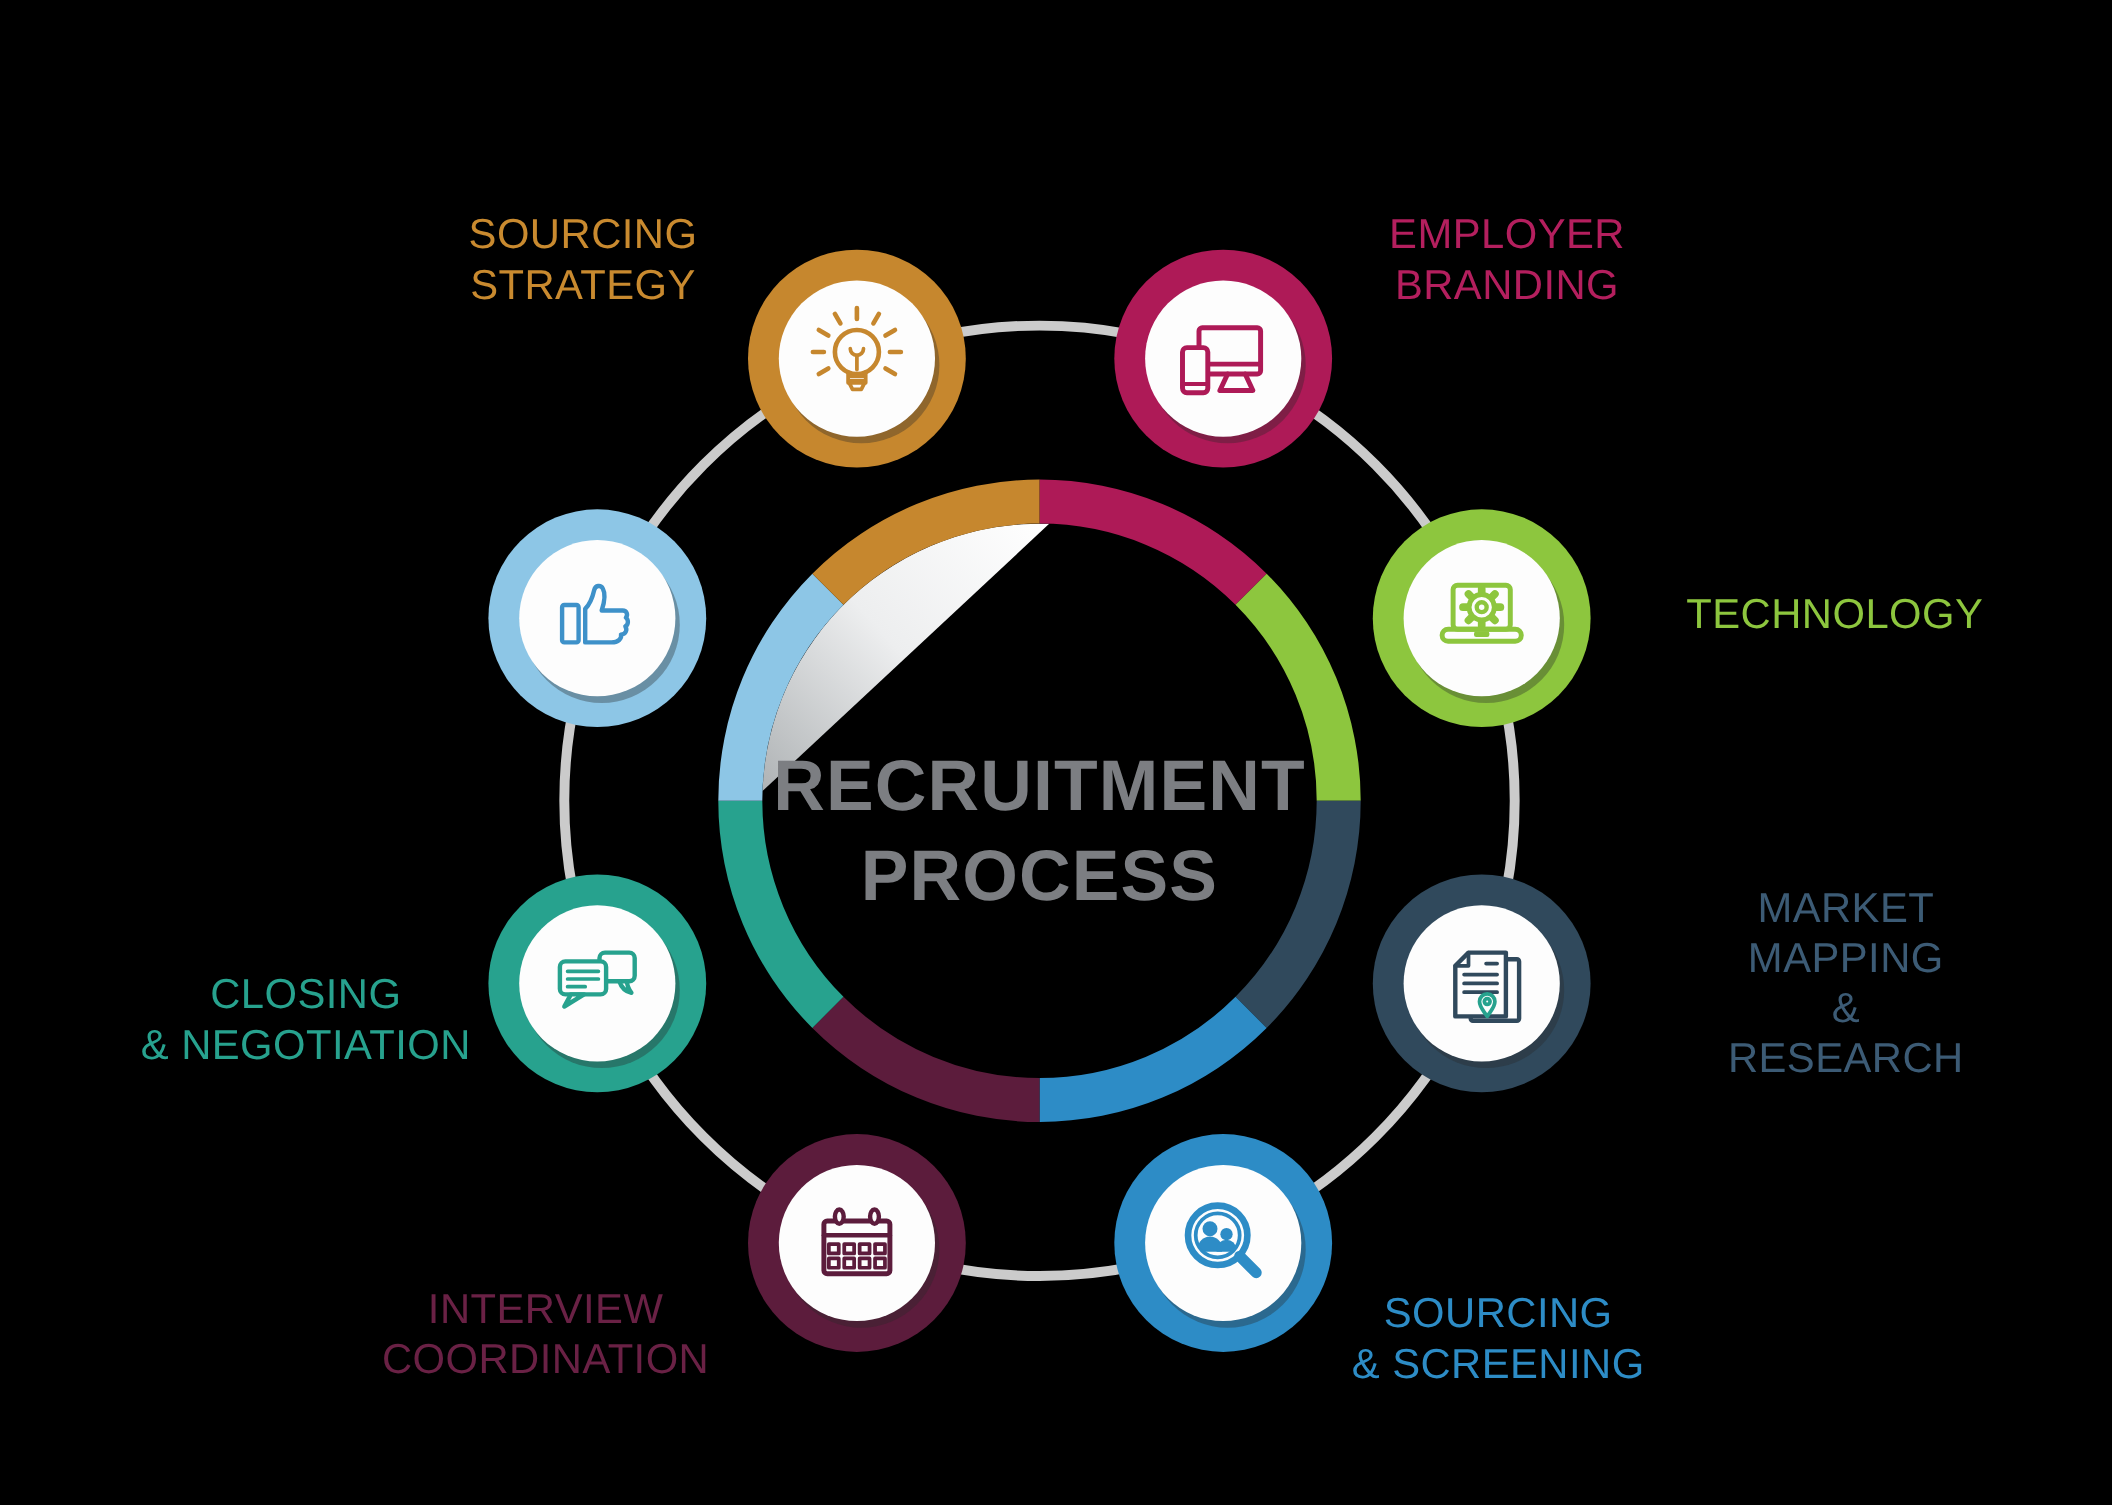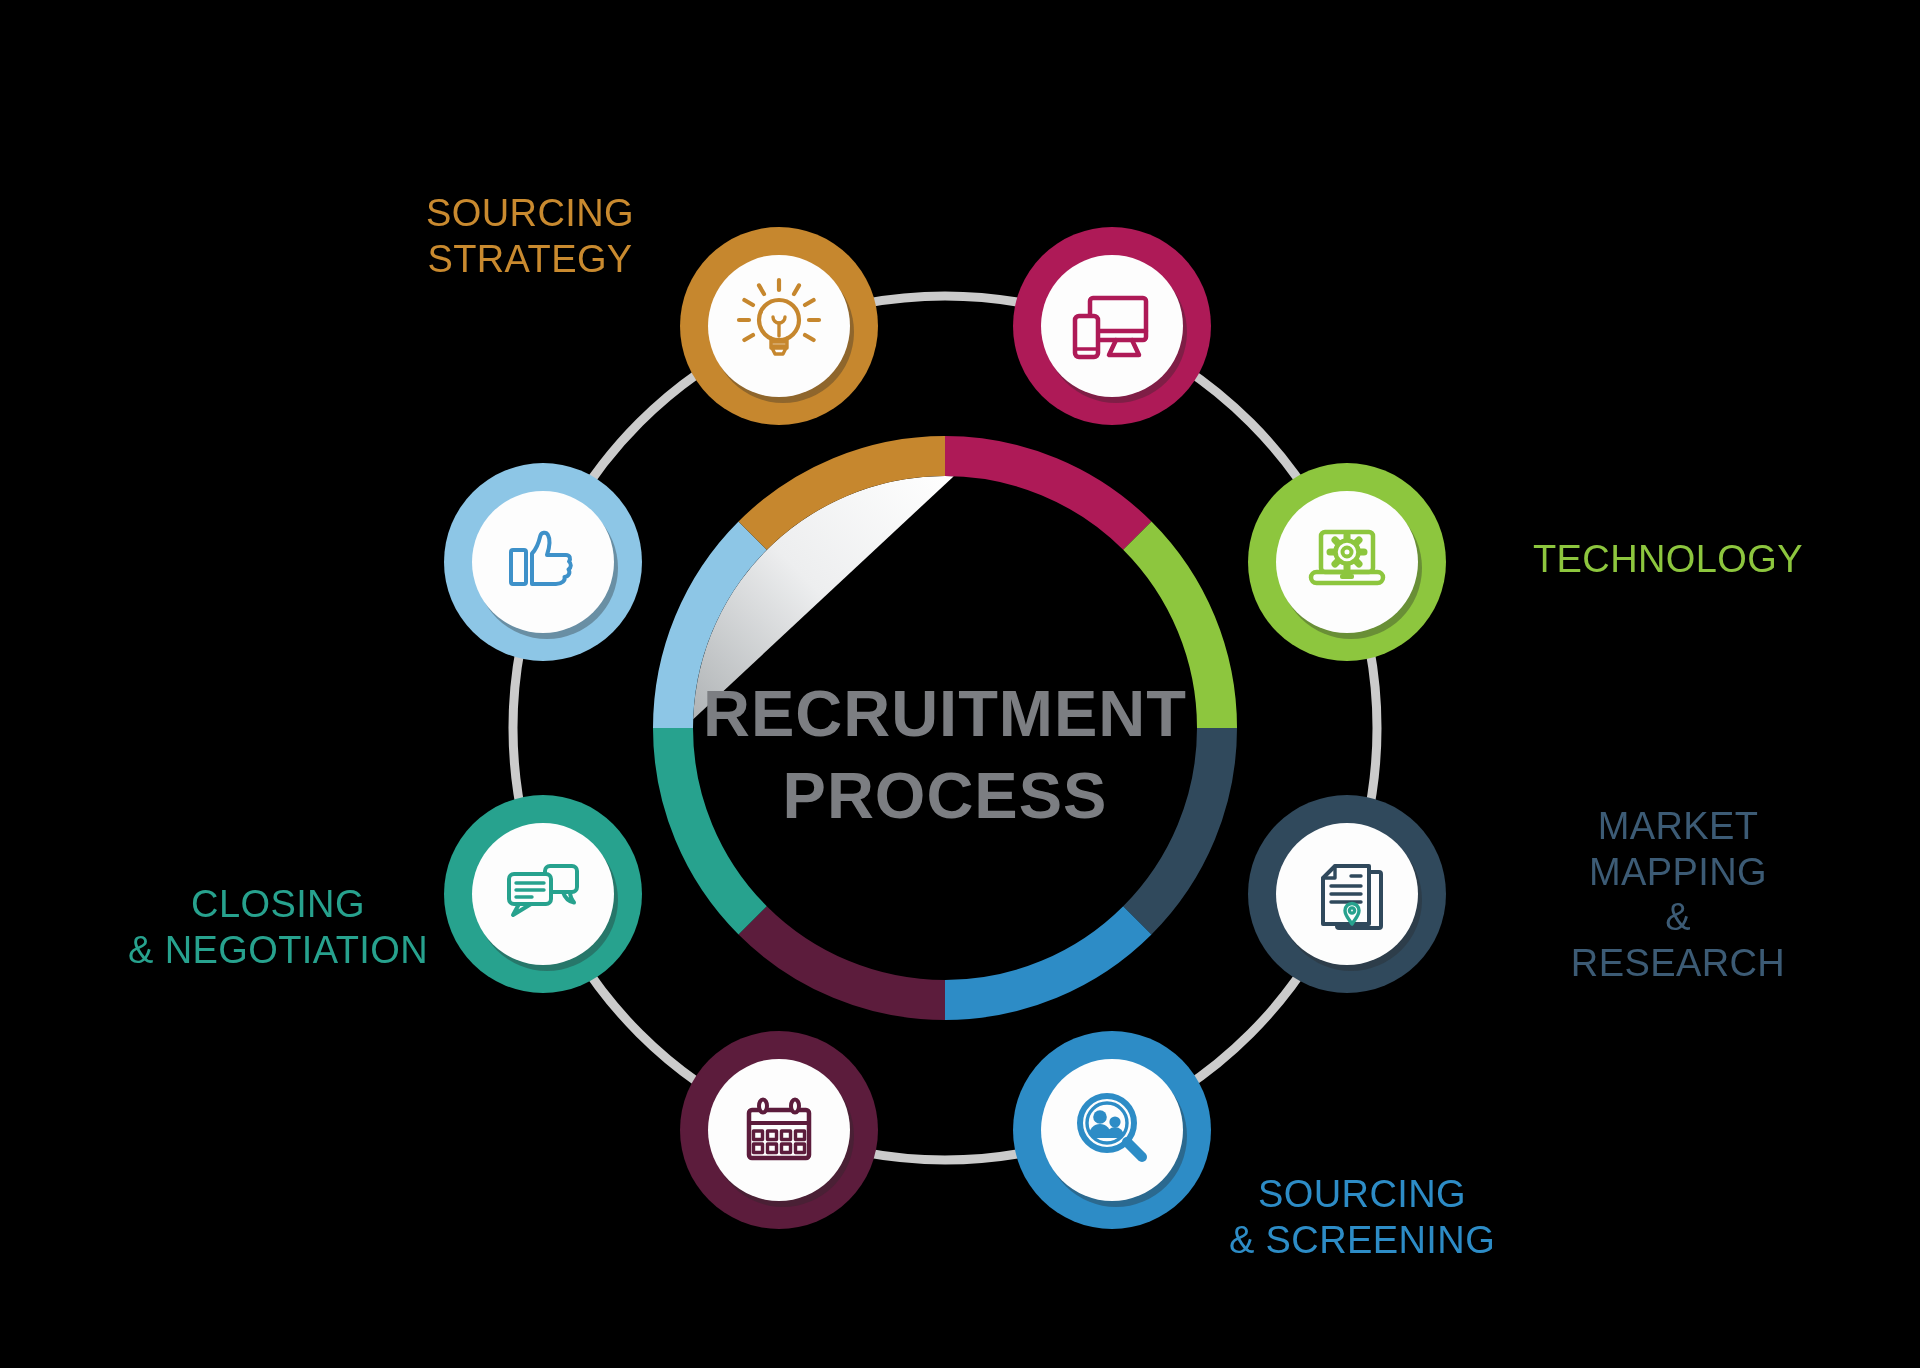--- a/index.html
+++ b/index.html
@@ -168,20 +168,24 @@
                C -4.2 -19.5 -6 -13.5 -11 -8.5 Z"></path>
     </g>
   </g>
 </svg>
 
   <div class="center-label" style="color: rgb(124, 126, 130);">RECRUITMENT
 PROCESS</div>
 
   <div class="step-label" style="left: 530px; top: 237px; color: rgb(201, 138, 47);">SOURCING
 STRATEGY</div>
+  <div class="step-label" style="left: 1370px; top: 237px; color: rgb(180, 31, 94);">EMPLOYER
+BRANDING</div>
   <div class="step-label" style="left: 1678px; top: 895px; color: rgb(60, 91, 117);">MARKET MAPPING
 &amp; RESEARCH</div>
   <div class="step-label" style="left: 1668px; top: 560px; color: rgb(141, 198, 62);">TECHNOLOGY</div>
   <div class="step-label" style="left: 1362px; top: 1218px; color: rgb(45, 140, 198);">SOURCING
 &amp; SCREENING</div>
+  <div class="step-label" style="left: 496px; top: 1214px; color: rgb(106, 33, 69);">INTERVIEW
+COORDINATION</div>
   <div class="step-label" style="left: 278px; top: 890px; color: rgb(39, 162, 142); margin-top: 38px;">CLOSING
 &amp; NEGOTIATION</div>
 </div>
 
 </body></html>

